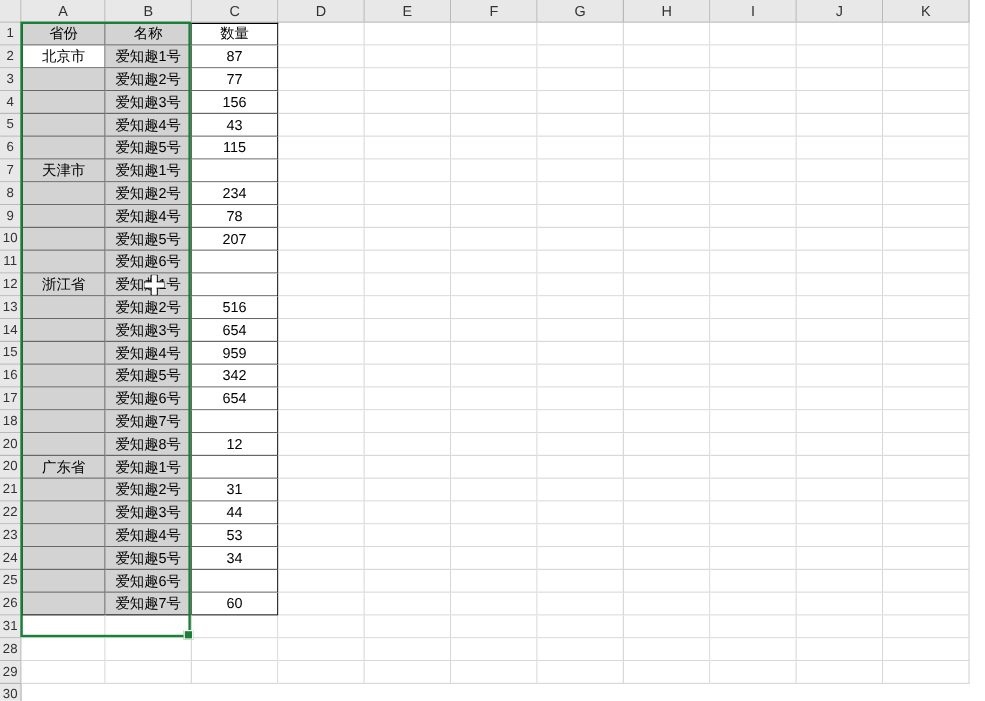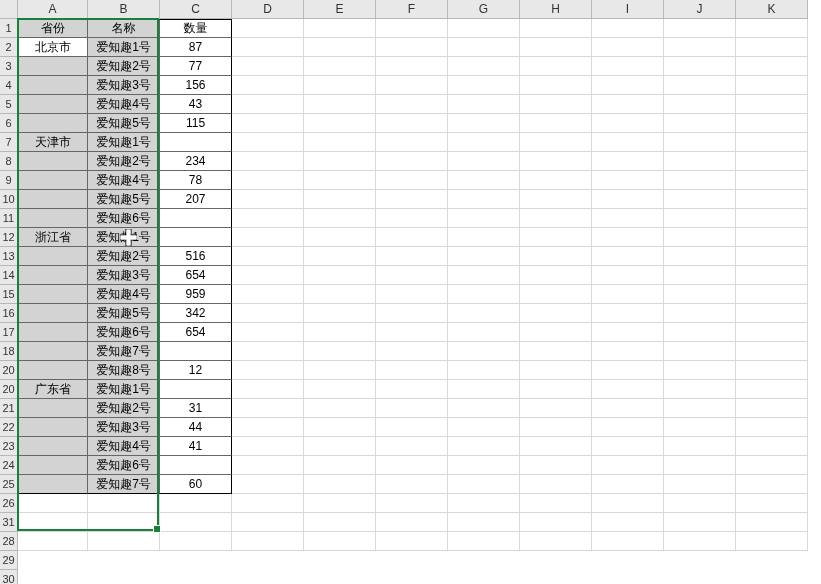--- a/index.html
+++ b/index.html
@@ -452,21 +452,34 @@
         <div class="cell" style="width: 72px;"></div>
         <div class="cell" style="width: 72px;"></div>
         <div class="cell" style="width: 72px;"></div>
         <div class="cell" style="width: 72px;"></div>
         <div class="cell" style="width: 72px;"></div>
         <div class="cell" style="width: 72px;"></div>
       </div>
       <div class="grow">
         <div class="cell t-center data-left inner-r inner-b sel" style="width: 70px;"></div>
         <div class="cell t-center inner-r inner-b sel" style="width: 72px;">爱知趣4号</div>
-        <div class="cell t-center data-r inner-b" style="width: 72px;">41</div>
+        <div class="cell t-center data-r inner-b" style="width: 72px;">53</div>
+        <div class="cell" style="width: 72px;"></div>
+        <div class="cell" style="width: 72px;"></div>
+        <div class="cell" style="width: 72px;"></div>
+        <div class="cell" style="width: 72px;"></div>
+        <div class="cell" style="width: 72px;"></div>
+        <div class="cell" style="width: 72px;"></div>
+        <div class="cell" style="width: 72px;"></div>
+        <div class="cell" style="width: 72px;"></div>
+      </div>
+      <div class="grow">
+        <div class="cell t-center data-left inner-r inner-b sel" style="width: 70px;"></div>
+        <div class="cell t-center inner-r inner-b sel" style="width: 72px;">爱知趣5号</div>
+        <div class="cell t-center data-r inner-b" style="width: 72px;">34</div>
         <div class="cell" style="width: 72px;"></div>
         <div class="cell" style="width: 72px;"></div>
         <div class="cell" style="width: 72px;"></div>
         <div class="cell" style="width: 72px;"></div>
         <div class="cell" style="width: 72px;"></div>
         <div class="cell" style="width: 72px;"></div>
         <div class="cell" style="width: 72px;"></div>
         <div class="cell" style="width: 72px;"></div>
       </div>
       <div class="grow">

